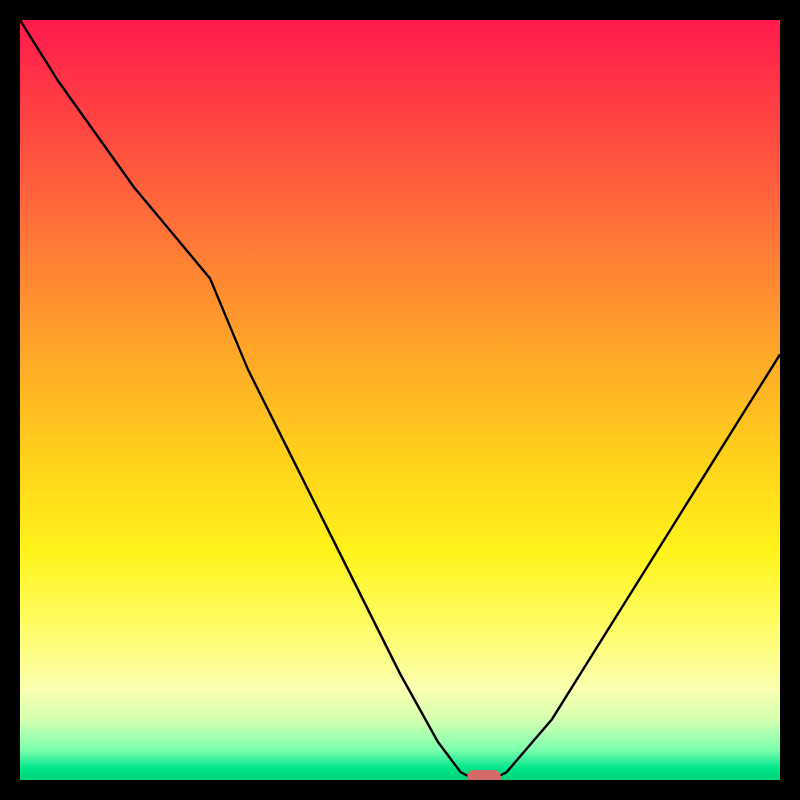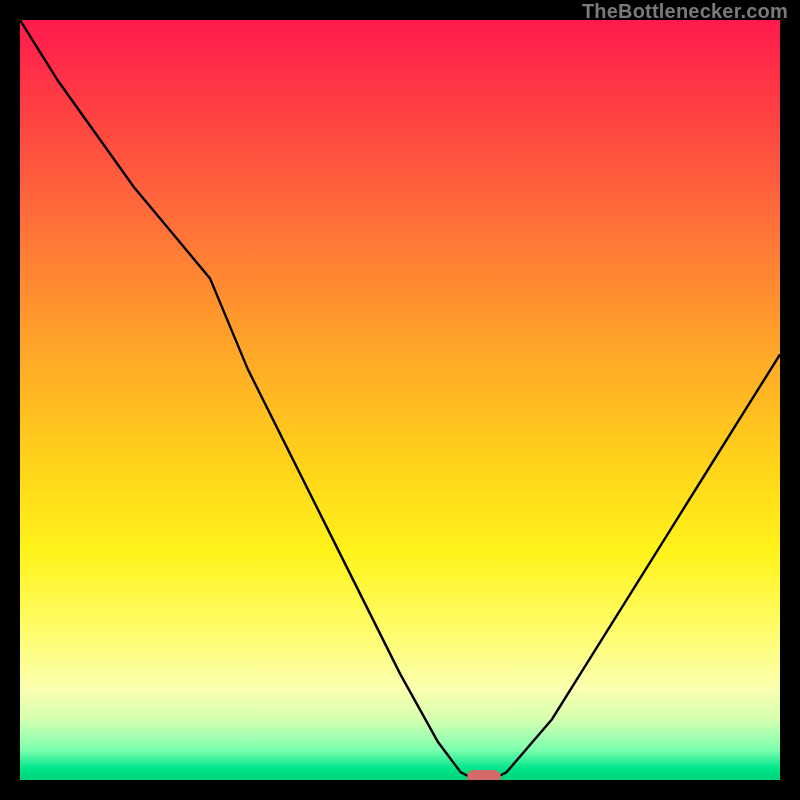--- a/index.html
+++ b/index.html
@@ -67,21 +67,20 @@
     font-size: 20px;
     font-weight: 600;
     color: #7a7a7a;
     letter-spacing: 0.2px;
   }
 </style>
 </head>
 <body>
 
 <div class="frame">
-  <div class="watermark">TheBottlenecker.com</div>
 
   <div class="plot">
     <div class="gradient"></div>
 
     <svg class="curve" viewBox="0 0 760 760" preserveAspectRatio="none">
       <path id="curve-path" d="M0.0 0.0 L38.0 60.8 L76.0 114.0 L114.0 167.2 L152.0 212.8 L190.0 258.4 L228.0 349.6 L266.0 425.6 L304.0 501.6 L342.0 577.6 L380.0 653.6 L418.0 722.0 L440.8 752.4 L456.0 760.0 L471.2 760.0 L486.4 752.4 L532.0 699.2 L570.0 638.4 L608.0 577.6 L646.0 516.8 L684.0 456.0 L722.0 395.2 L760.0 334.4" fill="none" stroke="#000" stroke-width="2.4"></path>
     </svg>
 
     <div class="marker" id="marker" style="left: 446.6px; top: 750px;"></div>
   </div>

